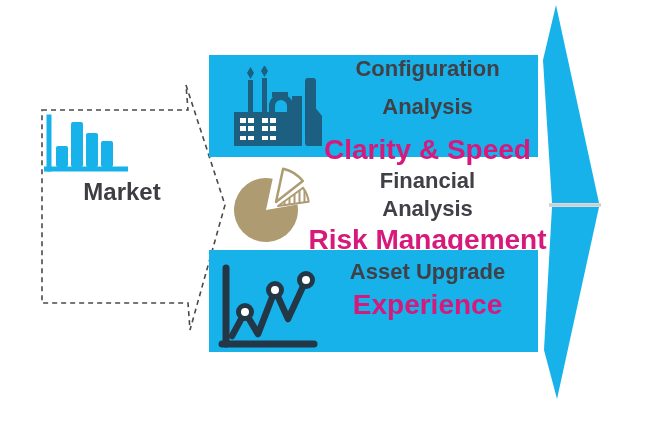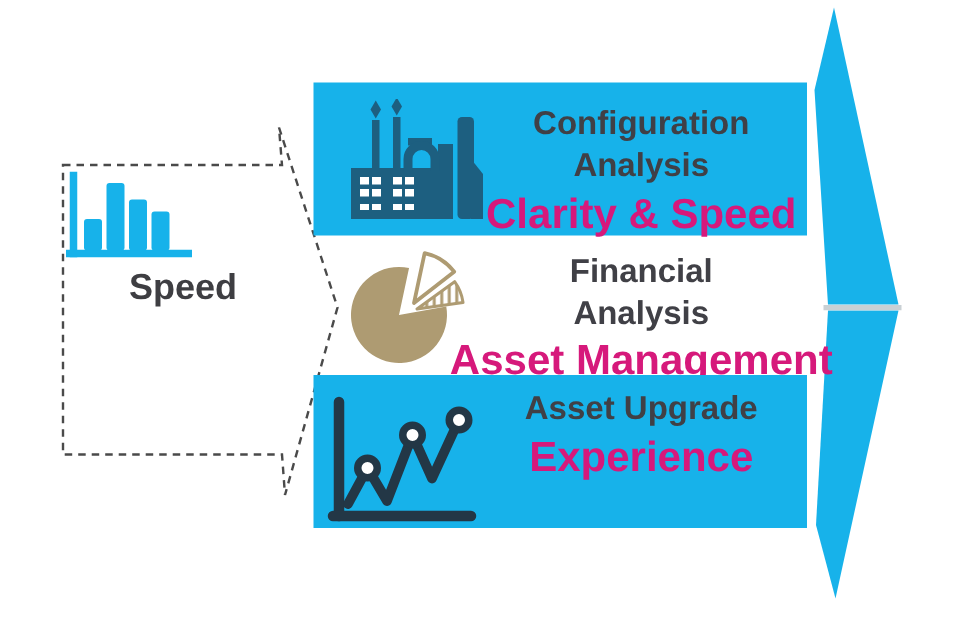--- a/index.html
+++ b/index.html
@@ -18,21 +18,21 @@
   .row{position:absolute;left:209px;width:329px;z-index:1;}
   .row.cyan{background:#17B2EA;}
   .row1{top:55px;height:102px;}
   .row2{top:157px;height:111px;}
   .row3{top:250px;height:102px;}
   .row .icon{position:absolute;}
   .row .txt{
     position:absolute;left:108px;right:0;top:0;text-align:center;
     display:flex;flex-direction:column;align-items:center;
   }
-  .row1 .txt{padding-top:13px;}
+  .row1 .txt{padding-top:0;gap:10px;}
   .row2 .txt{padding-top:10px;}
   .row3 .txt{padding-top:8px;}
   .t-dark{font-weight:700;font-size:22px;line-height:28px;color:#404046;white-space:nowrap;}
   .t-mag{font-weight:700;font-size:28px;line-height:30px;color:#D6197B;white-space:nowrap;}
   .row1 .t-mag{margin-top:4px;}
   .row2 .t-mag{margin-top:2px;}
   .row3 .t-mag{margin-top:4px;}
 </style>
 </head>
 <body>
@@ -56,21 +56,21 @@
       <path d="M2,55 H82" fill="none"></path>
     </g>
     <g fill="#17B2EA">
       <rect x="12" y="32" width="12" height="21" rx="2"></rect>
       <rect x="27" y="8" width="12" height="45" rx="2"></rect>
       <rect x="42" y="19" width="12" height="34" rx="2"></rect>
       <rect x="57" y="27" width="12" height="26" rx="2"></rect>
     </g>
   </svg>
   <div class="left-text">
-    <div>Speed</div>
+    <div>Market</div>
   </div>
 
   <div class="row row1 cyan">
     <svg class="icon" style="left:23px;top:11px;" width="90" height="80" viewBox="0 0 90 80">
       <g fill="#1D5F80">
         <rect x="2" y="46" width="58" height="34"></rect>
         <rect x="60" y="30" width="10" height="50"></rect>
         <rect x="73" y="12" width="11" height="68" rx="3"></rect>
         <path d="M82,80 V40 L90,50 V80 Z"></path>
         <rect x="16" y="14" width="5" height="34"></rect>
@@ -110,21 +110,21 @@
           <path d="M2.5,0 V5" stroke="#AE9B72" stroke-width="2"></path>
         </pattern>
       </defs>
       <path d="M34,44 L40.7,12.7 A32,32 0 1 0 65.5,38.4 Z" fill="#AE9B72"></path>
       <path d="M44,36 L51.1,2.7 A34,34 0 0 1 70.8,15.1 Z" fill="#ffffff" stroke="#AE9B72" stroke-width="2.5" stroke-linejoin="round"></path>
       <path d="M46,40 L71.1,21.8 A31,31 0 0 1 76.7,35.7 Z" fill="url(#hatch)" stroke="#AE9B72" stroke-width="2" stroke-linejoin="round"></path>
     </svg>
     <div class="txt">
       <div class="t-dark">Financial</div>
       <div class="t-dark">Analysis</div>
-      <div class="t-mag">Asset Management</div>
+      <div class="t-mag">Risk Management</div>
     </div>
   </div>
 
   <div class="row row3 cyan">
     <svg class="icon" style="left:9px;top:14px;" width="100" height="88" viewBox="0 0 100 88">
       <g stroke="#233746" stroke-width="7" stroke-linecap="round" fill="none">
         <path d="M8,4 V80"></path>
         <path d="M4,80 H96"></path>
       </g>
       <polyline points="14,72 27,48 40,70 57,26 70,55 88,16" fill="none" stroke="#233746" stroke-width="6.5" stroke-linejoin="round" stroke-linecap="round"></polyline>

